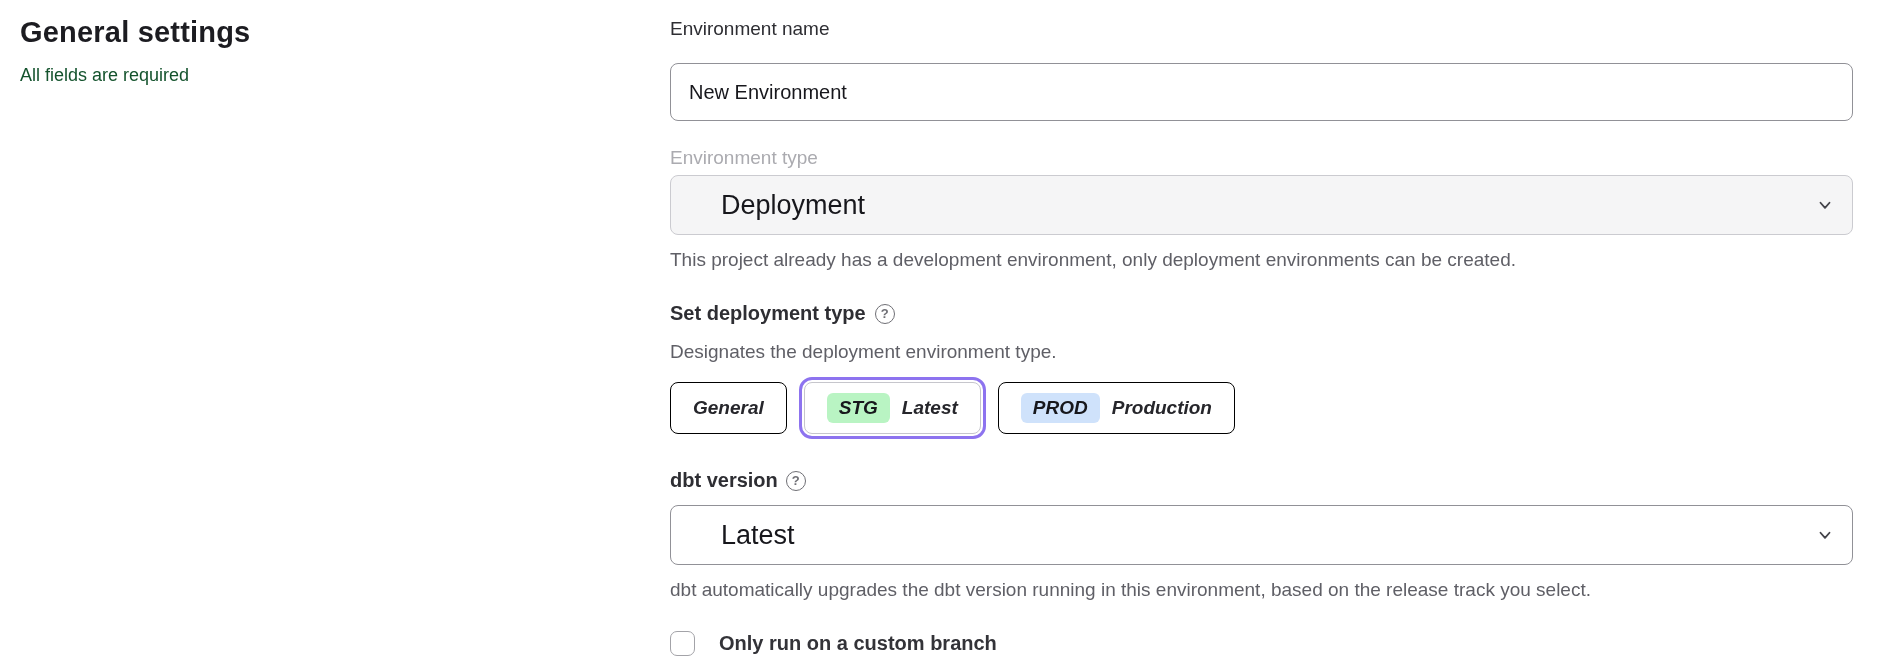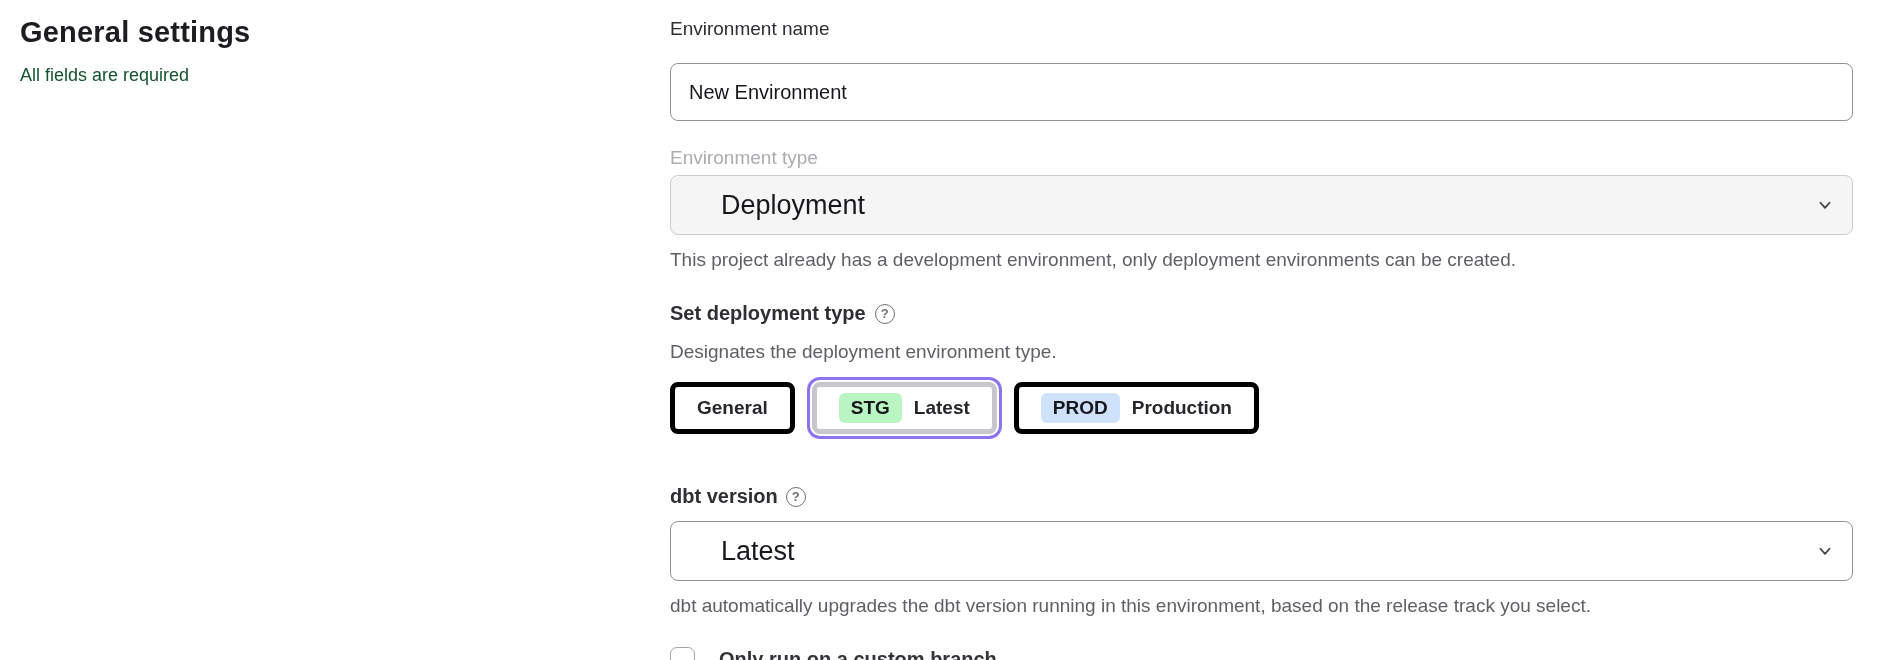--- a/index.html
+++ b/index.html
@@ -34,28 +34,29 @@
 
   .section-head { display:flex; align-items:center; gap:9px; }
   .section-title { font-size:20px; font-weight:700; color:#2e2e33; }
   .help-icon {
     width:20px; height:20px; border:1.5px solid #6f6f75; border-radius:50%;
     display:inline-flex; align-items:center; justify-content:center;
     font-size:13px; font-weight:700; color:#6f6f75; cursor:pointer;
   }
 
   .mt26 { margin-top:26px; } .mt31 { margin-top:31px; } .mt16 { margin-top:16px; }
-  .mt30 { margin-top:46px;gap:8px; }
+  .mt30 { margin-top:30px;gap:8px; }
 
   .seg-row { margin-top:14px; display:flex; align-items:center; gap:12px; }
   .seg-btn {
-    height:52px; background:#fff; border:5px solid #000000; border-radius:8px;
+    height:52px; background:#fff; border:1px solid #000000; border-radius:8px;
     display:inline-flex; align-items:center; gap:12px; padding:4px 22px;
     font-size:19px; font-weight:600; color:#26262b; cursor:pointer;
     font-family:inherit;
+    font-style:italic;
   }
   .seg-ring {
     border:3px solid #8d73ef; border-radius:13px; padding:2px; display:inline-flex;
   }
   .seg-ring .seg-btn { border-color:#c6c6cc; }
   .type-badge {
     border-radius:6px; padding:4px 12px; font-size:19px; font-weight:600; color:#17171c;
   }
   .badge-stg { background:#b9f4c3; }
   .badge-prod { background:#cfe2fb; }

